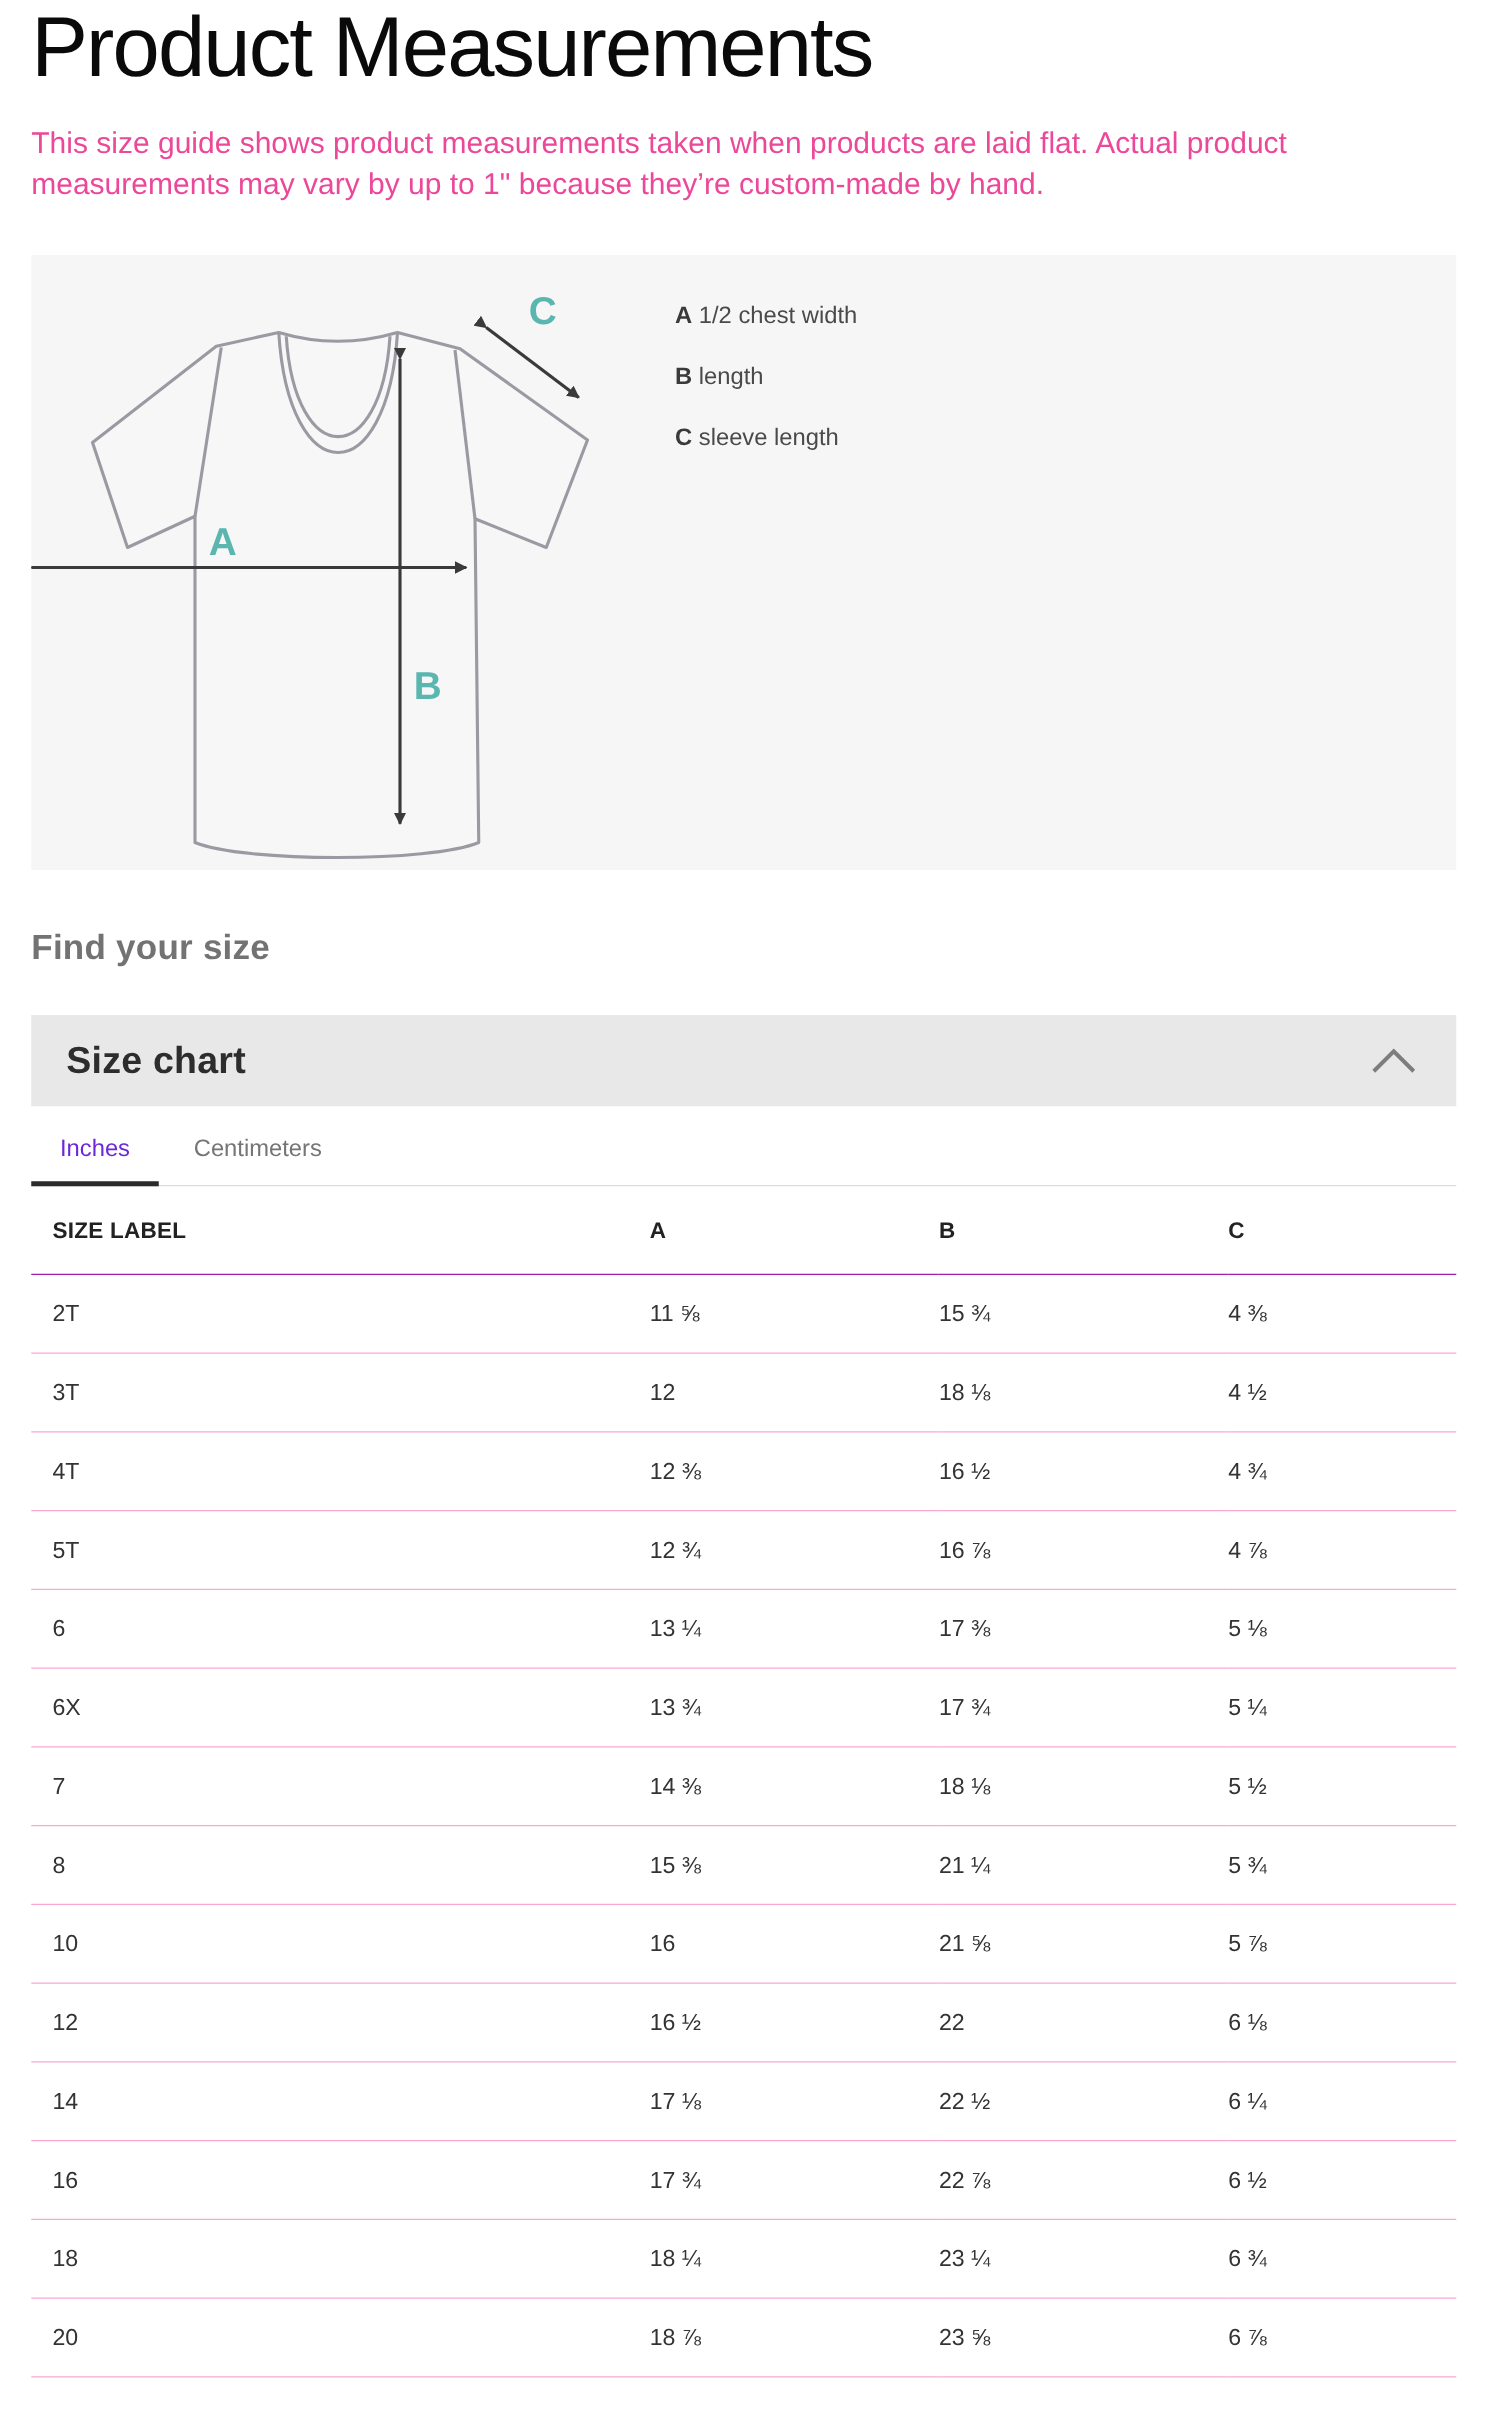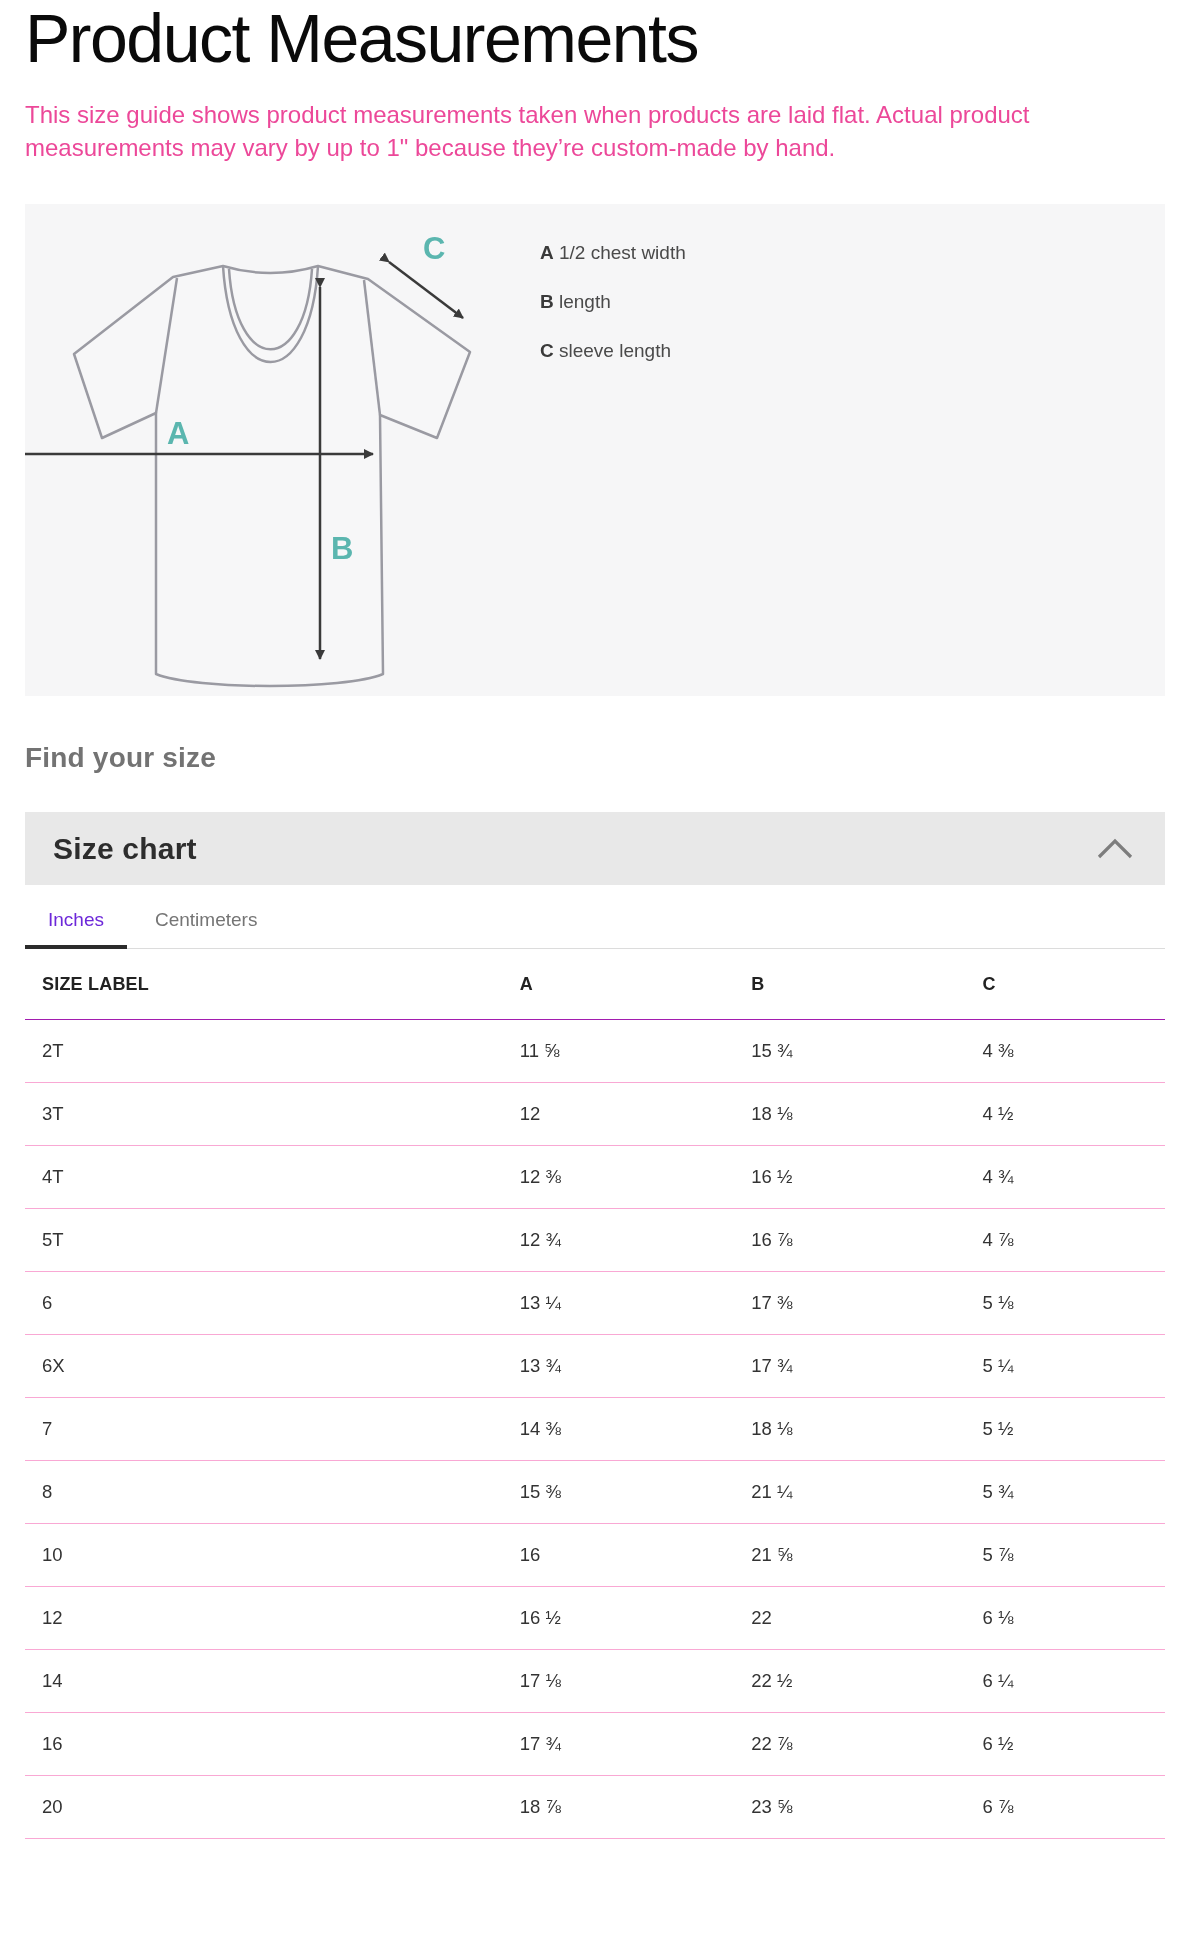--- a/index.html
+++ b/index.html
@@ -223,20 +223,26 @@
           <td>22 ½</td>
           <td>6 ¼</td>
         </tr>
         <tr>
           <td>16</td>
           <td>17 ¾</td>
           <td>22 ⅞</td>
           <td>6 ½</td>
         </tr>
         <tr>
+          <td>18</td>
+          <td>18 ¼</td>
+          <td>23 ¼</td>
+          <td>6 ¾</td>
+        </tr>
+        <tr>
           <td>20</td>
           <td>18 ⅞</td>
           <td>23 ⅝</td>
           <td>6 ⅞</td>
         </tr>
       </tbody>
   </table>
 
 </div>
 

